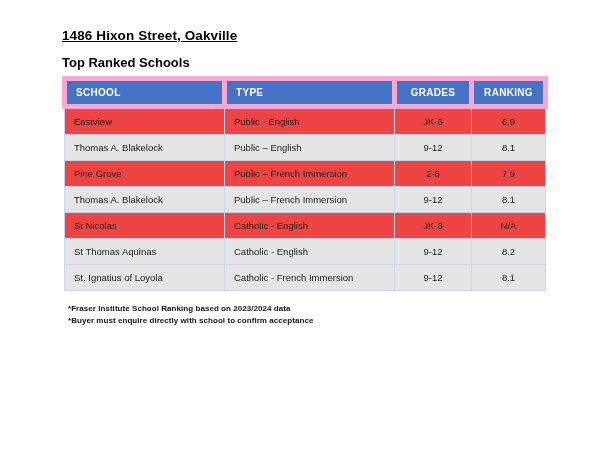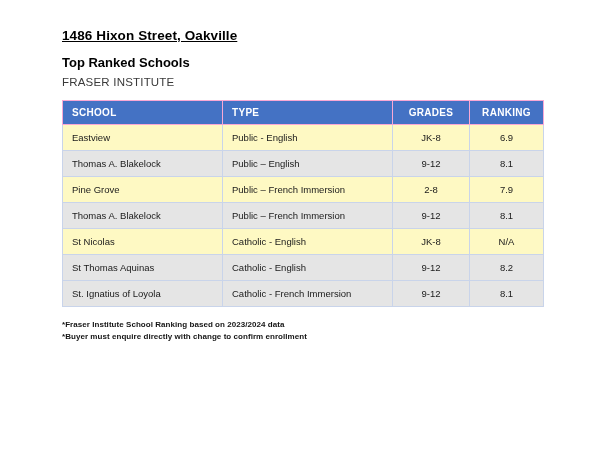--- a/index.html
+++ b/index.html
@@ -49,70 +49,70 @@
     font-size: 9.5px;
   }
   table.schools thead th {
     background: #4472c4;
     color: #ffffff;
     font-size: 10px;
     font-weight: bold;
     letter-spacing: 0.3px;
     text-align: left;
     padding: 6px 9px;
-    border: 1px solid #f9a8d4;
+    border: 5px solid #f9a8d4;
     height: 18px;
     box-sizing: border-box;
   }
   table.schools thead th.center {
     text-align: center;
   }
   table.schools tbody td {
     padding: 7px 9px;
     border: 1px solid #c9d4ea;
     color: #1a1a1a;
     font-size: 9.5px;
     height: 18px;
     box-sizing: border-box;
     overflow: hidden;
     white-space: nowrap;
   }
   table.schools tbody td.center {
     text-align: center;
   }
   table.schools tbody tr.alt td {
-    background: #fef9c3;
+    background: #ef4444;
   }
   table.schools tbody tr.plain td {
     background: #e5e5e5;
   }
   .col-school { width: 160px; }
   .col-type { width: 170px; }
   .col-grades { width: 77px; }
   .col-ranking { width: 74px; }
   .notes {
     margin-top: 12px;
     width: 481px;
   }
   .note {
     font-size: 8px;
     color: #141414;
     line-height: 1.55;
     font-weight: bold;
     letter-spacing: 0.05px;
+    margin-left: 6px;
   }
 </style>
 </head>
 <body>
 
 <div class="page">
 
   <div class="address">1486 Hixon Street, Oakville</div>
   <div class="title">Top Ranked Schools</div>
-  <div class="subtitle">FRASER INSTITUTE</div>
 
   <table class="schools">
     <colgroup>
       <col class="col-school">
       <col class="col-type">
       <col class="col-grades">
       <col class="col-ranking">
     </colgroup>
     <thead>
       <tr>
@@ -163,16 +163,16 @@
         <td>St. Ignatius of Loyola</td>
         <td>Catholic - French Immersion</td>
         <td class="center">9-12</td>
         <td class="center">8.1</td>
       </tr>
     </tbody>
   </table>
 
   <div class="notes">
     <div class="note">*Fraser Institute School Ranking based on 2023/2024 data</div>
-    <div class="note">*Buyer must enquire directly with change to confirm enrollment</div>
+    <div class="note">*Buyer must enquire directly with school to confirm acceptance</div>
   </div>
 
 </div>
 
 </body></html>

